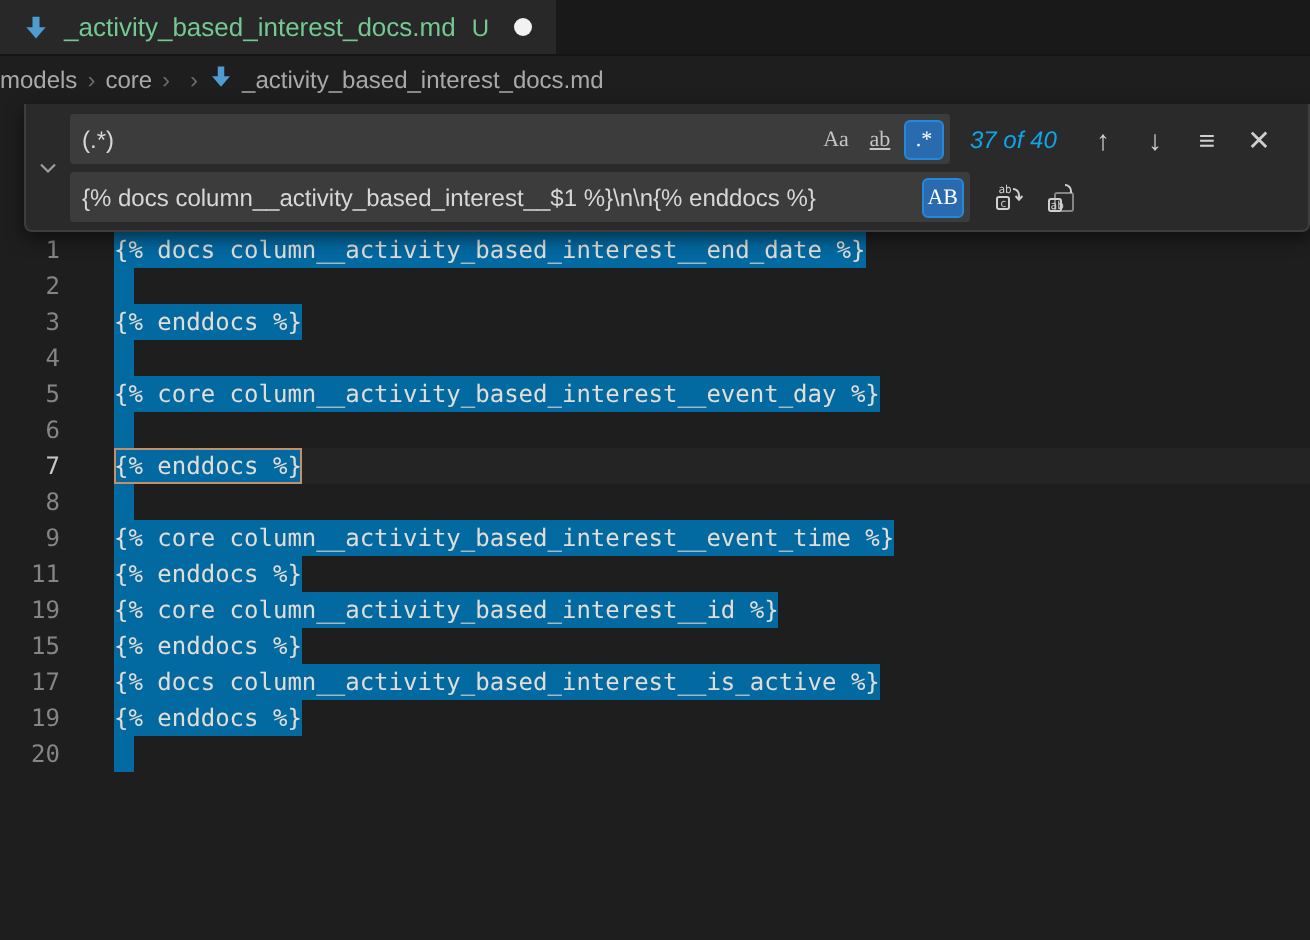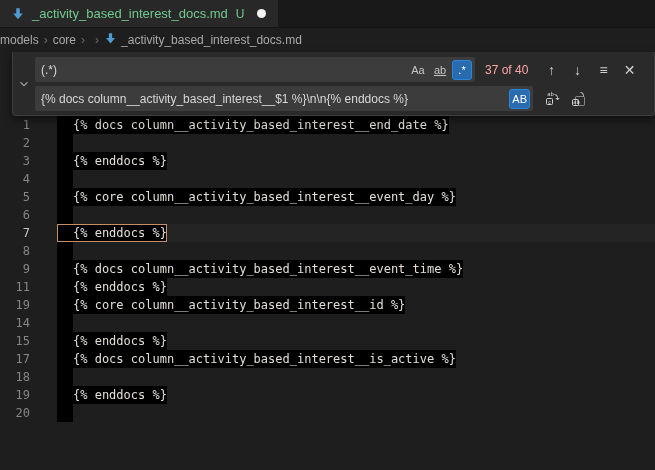--- a/index.html
+++ b/index.html
@@ -56,51 +56,51 @@
   .inputbox {
     background:#3c3c3c; border-radius:2px; height:25px;
     display:flex; align-items:center; overflow:hidden;
   }
   .inputbox input {
     background:transparent; border:none; outline:none;
     color:#d7d7d7; font-family:"Liberation Sans", sans-serif; font-size:12px;
     padding:0 6px; flex:1; min-width:0; height:100%;
   }
   .find-box { width:440px; }
-  .replace-box { width:498px;gap:13px; }
-  .opt-btns { display:flex; align-items:center; gap:2px; padding-right:3px; }
+  .replace-box { width:450px;gap:13px; }
+  .opt-btns { display:flex; align-items:center; gap:2px; padding-right:3px;font-family:Liberation Serif, serif; }
   .opt {
     min-width:20px; height:20px; border-radius:3px;
     display:flex; align-items:center; justify-content:center;
     font-size:11px; color:#c5c5c5; cursor:pointer; border:1px solid transparent;
     padding:0 2px; white-space:nowrap;
   }
   .opt.active { background:#2a6bb0; border-color:#2488db; color:#ffffff; }
   .opt.word-underline { text-decoration:underline; }
-  .results { margin-left:10px; font-size:12px; color:#fca5a5; white-space:nowrap; }
+  .results { margin-left:10px; font-size:12px; color:#0ea5e9; white-space:nowrap;font-style:italic; }
   .nav-btns { margin-left:auto; display:flex; align-items:center; gap:5px; padding-right:6px; }
   .icon-btn {
     width:21px; height:21px; border-radius:3px;
     display:flex; align-items:center; justify-content:center;
     color:#d0d0d0; font-size:14px; cursor:pointer;
   }
   .icon-btn svg { display:block; }
   .replace-actions { display:flex; align-items:center; gap:6px; margin-left:8px; }
 
   
   .editor { position:absolute; top:52px; left:0; right:0; bottom:0; background:#1e1e1e; overflow:hidden; }
   .lines { margin-top:64px; font-family:"DejaVu Sans Mono","Liberation Mono",monospace; font-size:12px; }
   .row { display:flex; height:18px; line-height:18px; cursor:text; }
   .ln {
     width:30px; text-align:right; color:#858585;
     font-size:12px; flex:none; user-select:none;
   }
   .gap { width:27px; flex:none; }
   .ct { flex:1; white-space:pre; color:#e2ded7; position:relative; }
-  .match { background:#000000; display:inline-block; height:18px; vertical-align:top;padding-left:16px; }
+  .match { background:#0369a1; display:inline-block; height:18px; vertical-align:top; }
   .match.empty { width:10px; }
   .match.cur { box-shadow:inset 0 0 0 1px #c39067; }
   .row.current .ct { background:#242424; }
   .row.current .ln { color:#c6c6c6; }
 
   .chev { stroke:#9d9d9d; stroke-width:1.3; fill:none; }
 </style>
 </head>
 <body>
 
@@ -171,51 +171,41 @@
         <div class="ct"><span class="match cur">{% enddocs %}</span></div>
       </div>
       <div class="row">
         <div class="ln">8</div>
         <div class="gap"></div>
         <div class="ct"><span class="match empty"></span></div>
       </div>
       <div class="row">
         <div class="ln">9</div>
         <div class="gap"></div>
-        <div class="ct"><span class="match">{% docs column__activity_based_interest__event_time %}</span></div>
+        <div class="ct"><span class="match">{% core column__activity_based_interest__event_time %}</span></div>
       </div>
       <div class="row">
         <div class="ln">11</div>
         <div class="gap"></div>
         <div class="ct"><span class="match">{% enddocs %}</span></div>
       </div>
       <div class="row">
         <div class="ln">19</div>
         <div class="gap"></div>
         <div class="ct"><span class="match">{% core column__activity_based_interest__id %}</span></div>
       </div>
       <div class="row">
-        <div class="ln">14</div>
-        <div class="gap"></div>
-        <div class="ct"><span class="match empty"></span></div>
-      </div>
-      <div class="row">
         <div class="ln">15</div>
         <div class="gap"></div>
         <div class="ct"><span class="match">{% enddocs %}</span></div>
       </div>
       <div class="row">
         <div class="ln">17</div>
         <div class="gap"></div>
         <div class="ct"><span class="match">{% docs column__activity_based_interest__is_active %}</span></div>
-      </div>
-      <div class="row">
-        <div class="ln">18</div>
-        <div class="gap"></div>
-        <div class="ct"><span class="match empty"></span></div>
       </div>
       <div class="row">
         <div class="ln">19</div>
         <div class="gap"></div>
         <div class="ct"><span class="match">{% enddocs %}</span></div>
       </div>
       <div class="row">
         <div class="ln">20</div>
         <div class="gap"></div>
         <div class="ct"><span class="match empty"></span></div>

